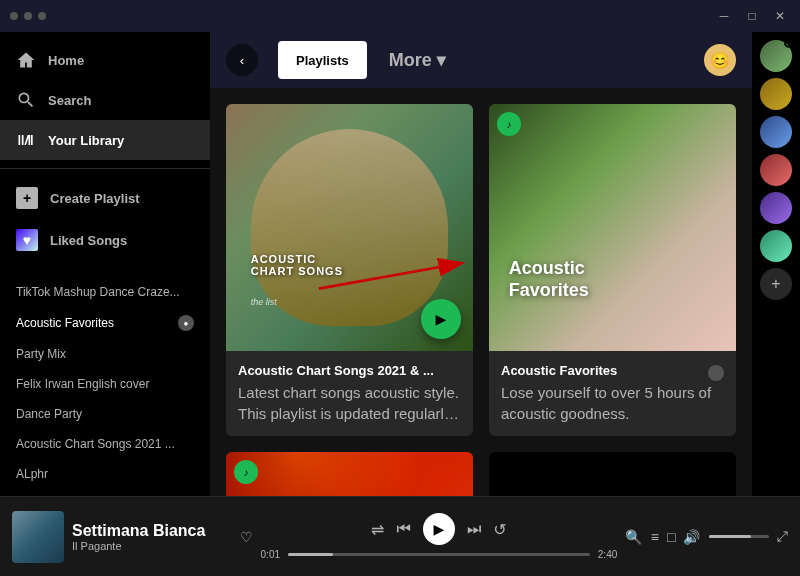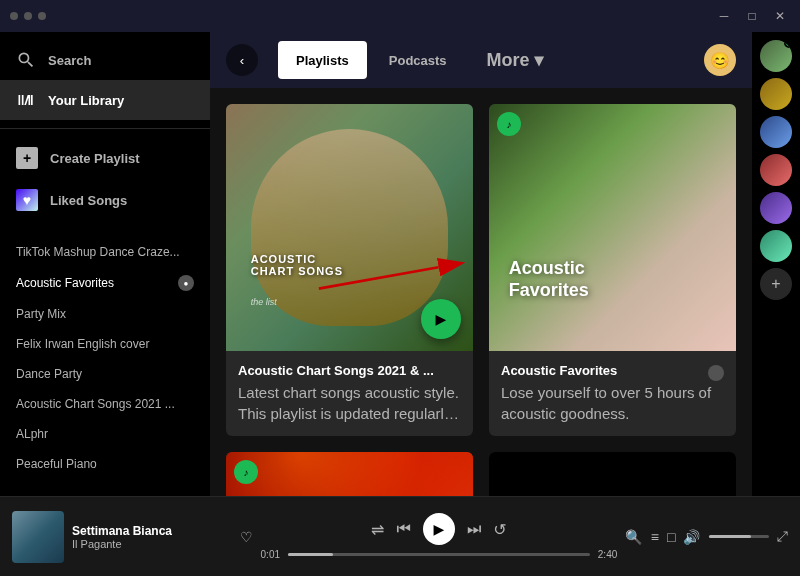--- a/index.html
+++ b/index.html
@@ -477,21 +477,21 @@
       width: 52px; height: 52px;
       border-radius: 4px;
       background: linear-gradient(135deg, #6b8e9e, #2d5a6e, #1a3a4e);
       flex-shrink: 0;
       overflow: hidden;
     }
     .np-info {
       flex: 0 0 160px;
     }
     .np-title {
-      font-size: 12px;
+      font-size: 16px;
       font-weight: 700;
       color: #fff;
       white-space: nowrap;
       overflow: hidden;
       text-overflow: ellipsis;
     }
     .np-artist {
       font-size: 11px;
       color: #b3b3b3;
       white-space: nowrap;
@@ -595,20 +595,28 @@
   </div>
 </div>
 
 <div class="layout">
 
   <div class="sidebar">
     <div class="sidebar-nav">
       <div class="nav-item">
         <div class="nav-icon">
           <svg viewBox="0 0 24 24" fill="currentColor">
+              <path d="M12 3L2 12h3v9h6v-6h2v6h6v-9h3L12 3z"></path>
+            </svg>
+        </div>
+        <span>Home</span>
+      </div>
+      <div class="nav-item">
+        <div class="nav-icon">
+          <svg viewBox="0 0 24 24" fill="currentColor">
               <path d="M15.5 14h-.79l-.28-.27A6.47 6.47 0 0016 9.5 6.5 6.5 0 109.5 16c1.61 0 3.09-.59 4.23-1.57l.27.28v.79l5 4.99L20.49 19l-4.99-5zm-6 0C7.01 14 5 11.99 5 9.5S7.01 5 9.5 5 14 7.01 14 9.5 11.99 14 9.5 14z"></path>
             </svg>
         </div>
         <span>Search</span>
       </div>
       <div class="nav-item active">
         <div class="nav-icon">
           <svg viewBox="0 0 24 24" fill="currentColor">
               <path d="M3 18h2V6H3v12zm4 0h2V6H7v12zm3 0h2l4-12h-2L10 18zm5 0h2V6h-2v12zm3-12v12h2V6h-2z"></path>
             </svg>
@@ -654,21 +662,20 @@
       </div>
     </div>
   </div>
 
   <div class="main-content">
 
     <div class="top-nav">
       <button class="back-btn">‹</button>
       <div class="nav-tabs">
         <button class="nav-tab active">Playlists</button>
-        <button class="nav-tab">Podcasts</button>
         <button class="nav-tab-more">
           <span>More ▾</span>
         </button>
       </div>
       <div class="avatar">
         <span>😊</span>
       </div>
     </div>
 
     <div class="content-area">

